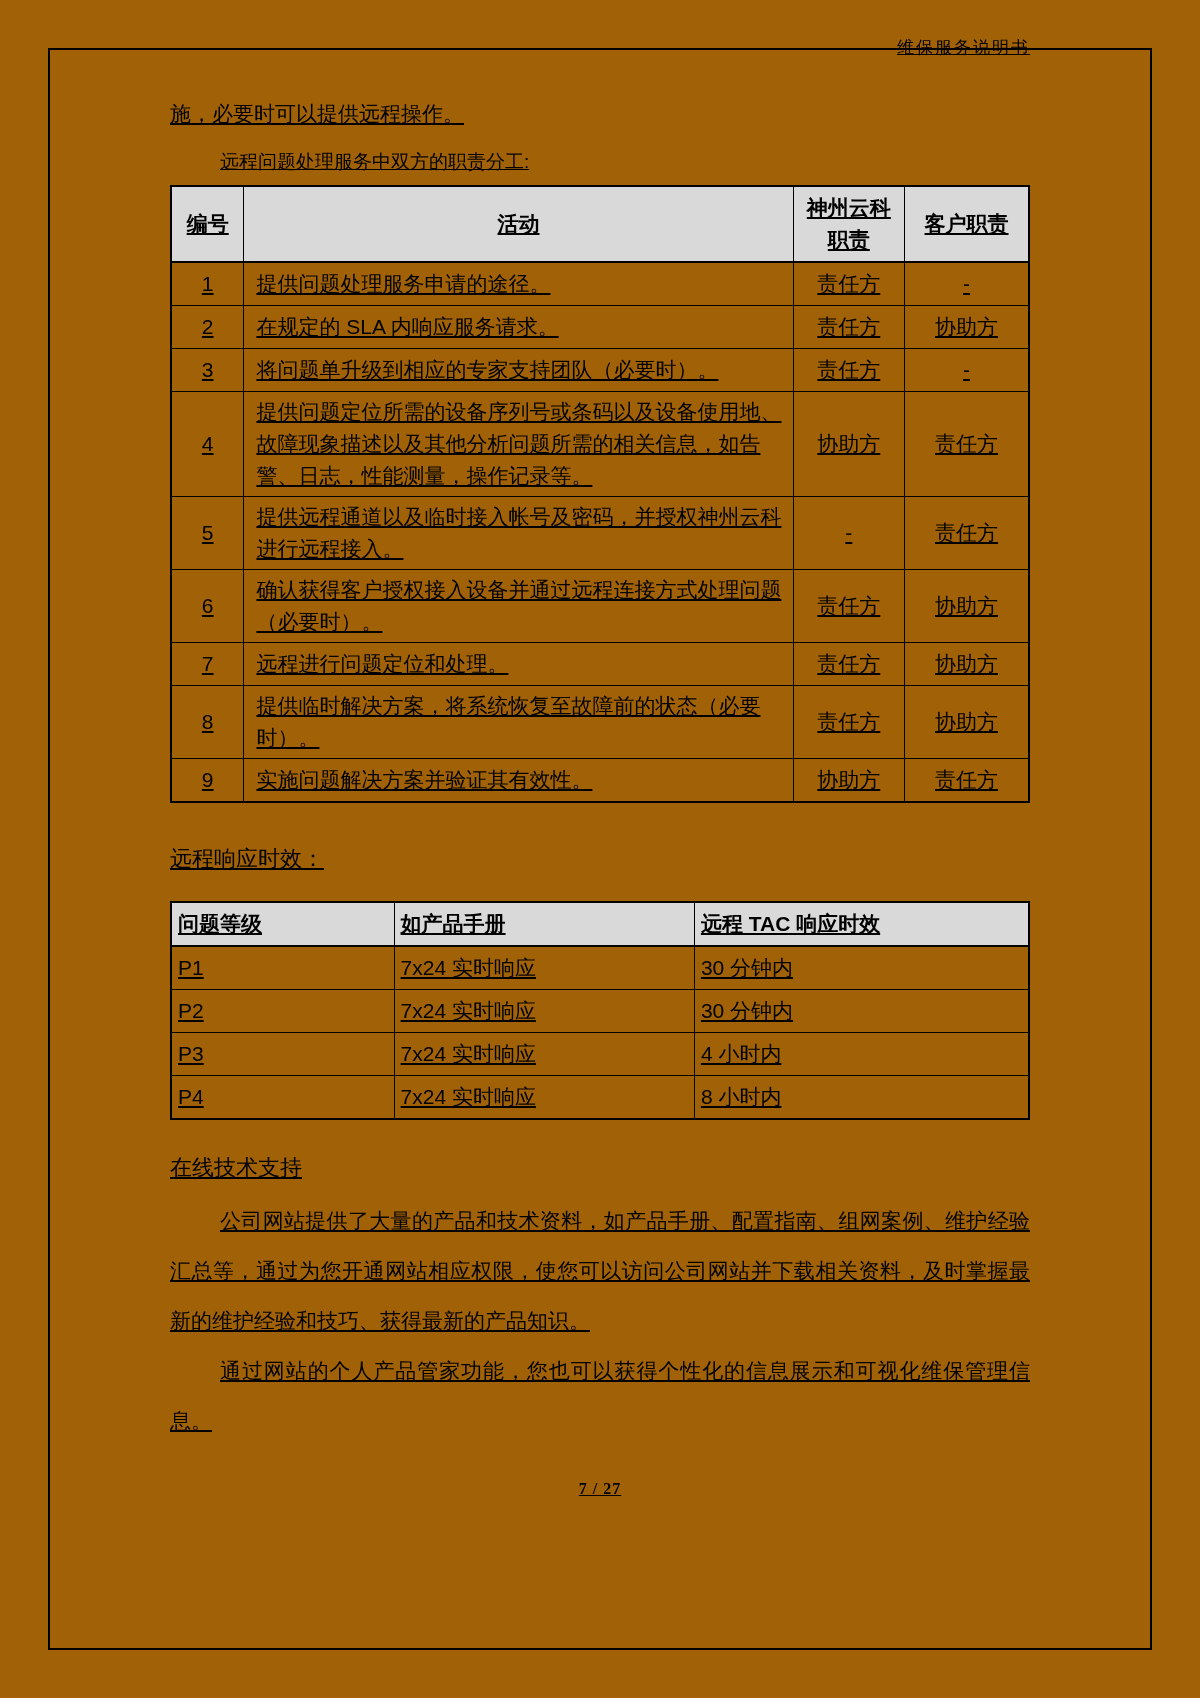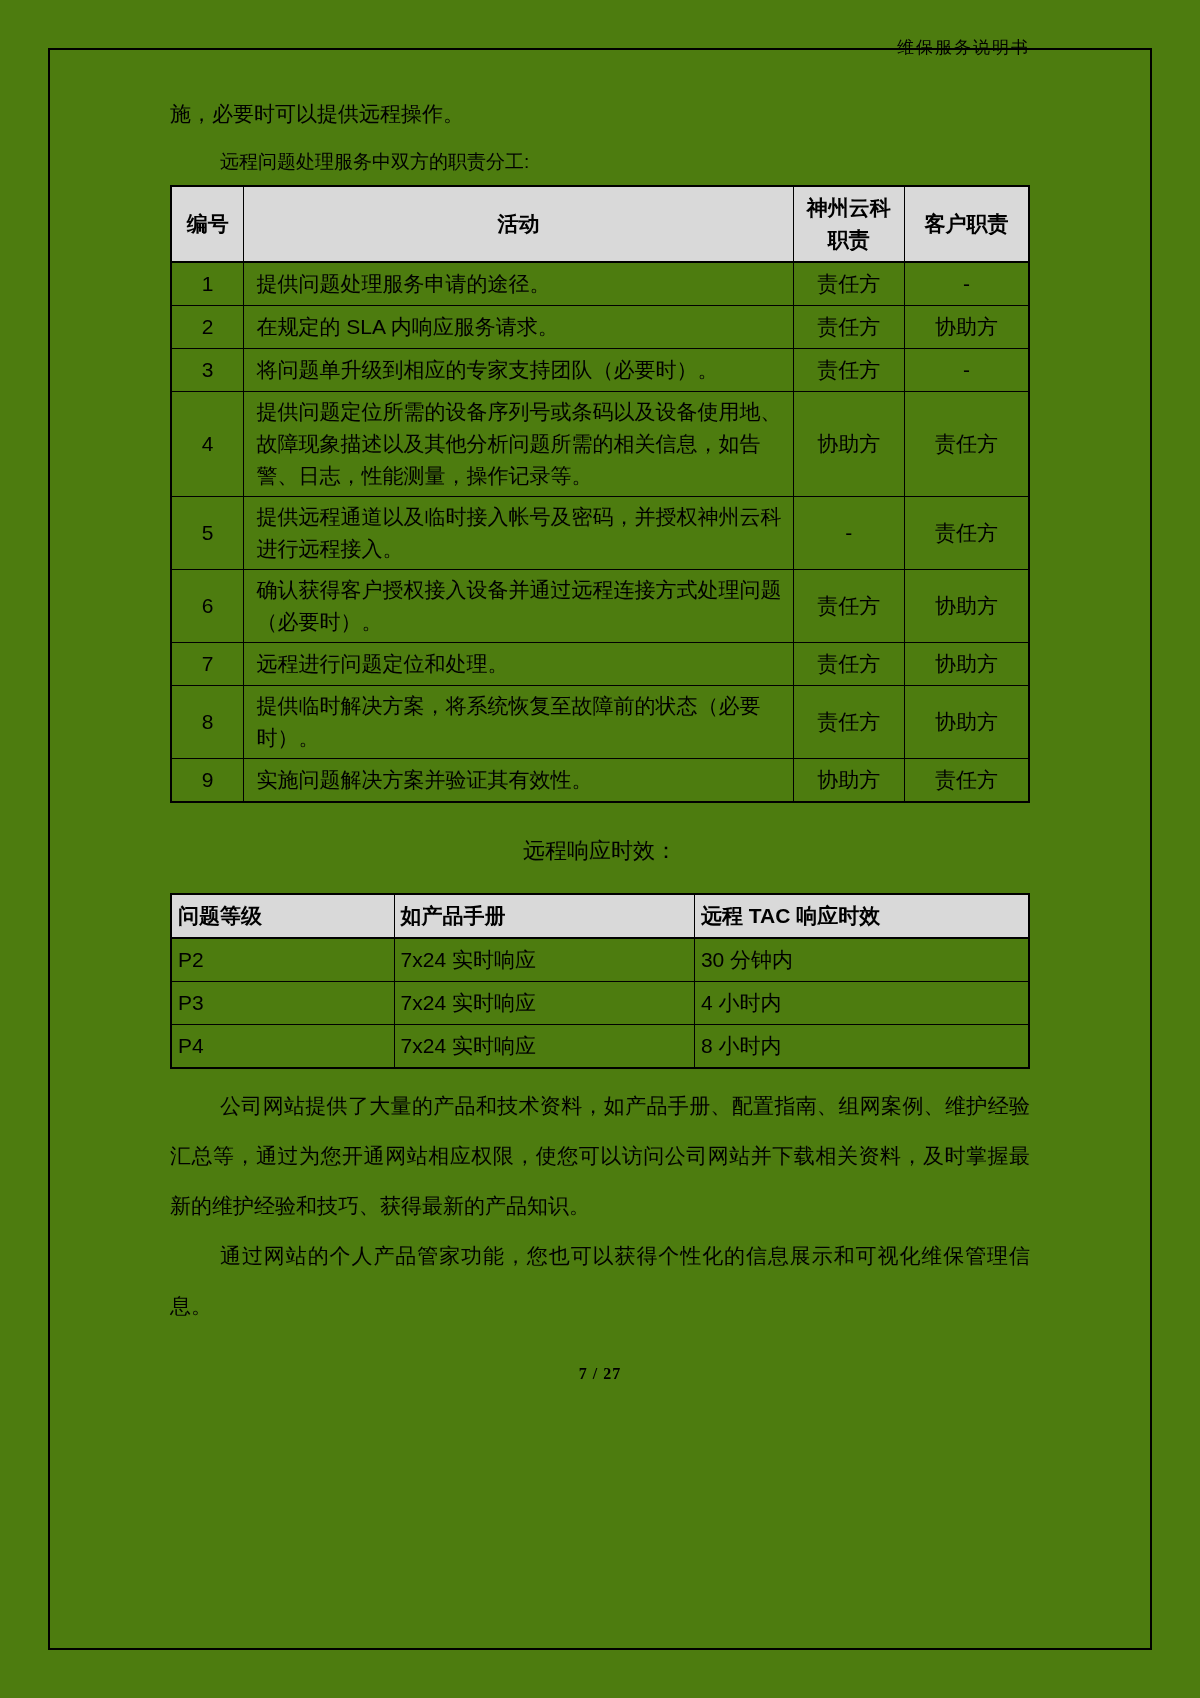--- a/index.html
+++ b/index.html
@@ -1,22 +1,23 @@
 <!DOCTYPE html>
 <html lang="zh"><head>
 <meta charset="utf-8">
 <style>
   html,body{margin:0;padding:0;background:#ffffff;}
   .page{
     position:relative;
     width:1200px;height:1698px;
-    background:#4d7c0f;
+    background:#a16207;
     font-family:"Liberation Sans","DejaVu Sans",sans-serif;
     color:#000;
     overflow:hidden;
+    text-decoration:underline;
   }
   .border-frame{
     position:absolute;
     left:48px;top:48px;right:48px;bottom:48px;
     border:2px solid #000;
     pointer-events:none;
   }
   .content{
     position:relative;
     margin:0 170px;
@@ -63,24 +64,23 @@
   .tbl1 td{height:34px;}
   .tbl1 td.activity{
     text-align:left;
     padding:4px 10px 4px 12px;
   }
   .col-no{width:8.5%;}
   .col-act{width:64%;}
   .col-vendor{width:13%;}
   .col-cust{width:14.5%;}
   .h-section{
-    margin:32px 0 0 0;
+    margin:40px 0 0 0;
     font-size:22px;
     line-height:32px;
-    text-align:center;
   }
   .tbl2{margin-top:26px;border:2.5px solid #000;}
   .tbl2 th,.tbl2 td{
     border:1.8px solid #000;
     font-size:21px;
     line-height:26px;
     height:38px;
     padding:2px 6px;
     text-align:left;
     vertical-align:middle;
@@ -212,36 +212,42 @@
       </colgroup>
       <thead>
         <tr>
           <th>问题等级</th>
           <th>如产品手册</th>
           <th>远程 TAC 响应时效</th>
         </tr>
       </thead>
       <tbody>
         <tr>
+          <td>P1</td>
+          <td>7x24 实时响应</td>
+          <td>30 分钟内</td>
+        </tr>
+        <tr>
           <td>P2</td>
           <td>7x24 实时响应</td>
           <td>30 分钟内</td>
         </tr>
         <tr>
           <td>P3</td>
           <td>7x24 实时响应</td>
           <td>4 小时内</td>
         </tr>
         <tr>
           <td>P4</td>
           <td>7x24 实时响应</td>
           <td>8 小时内</td>
         </tr>
       </tbody>
     </table>
 
+    <p class="h-online">在线技术支持</p>
 
     <p class="para">公司网站提供了大量的产品和技术资料，如产品手册、配置指南、组网案例、维护经验汇总等，通过为您开通网站相应权限，使您可以访问公司网站并下载相关资料，及时掌握最新的维护经验和技巧、获得最新的产品知识。</p>
     <p class="para second">通过网站的个人产品管家功能，您也可以获得个性化的信息展示和可视化维保管理信息。</p>
 
     <div class="footer">7 / 27</div>
   </div>
 </div>
 
 </body></html>

